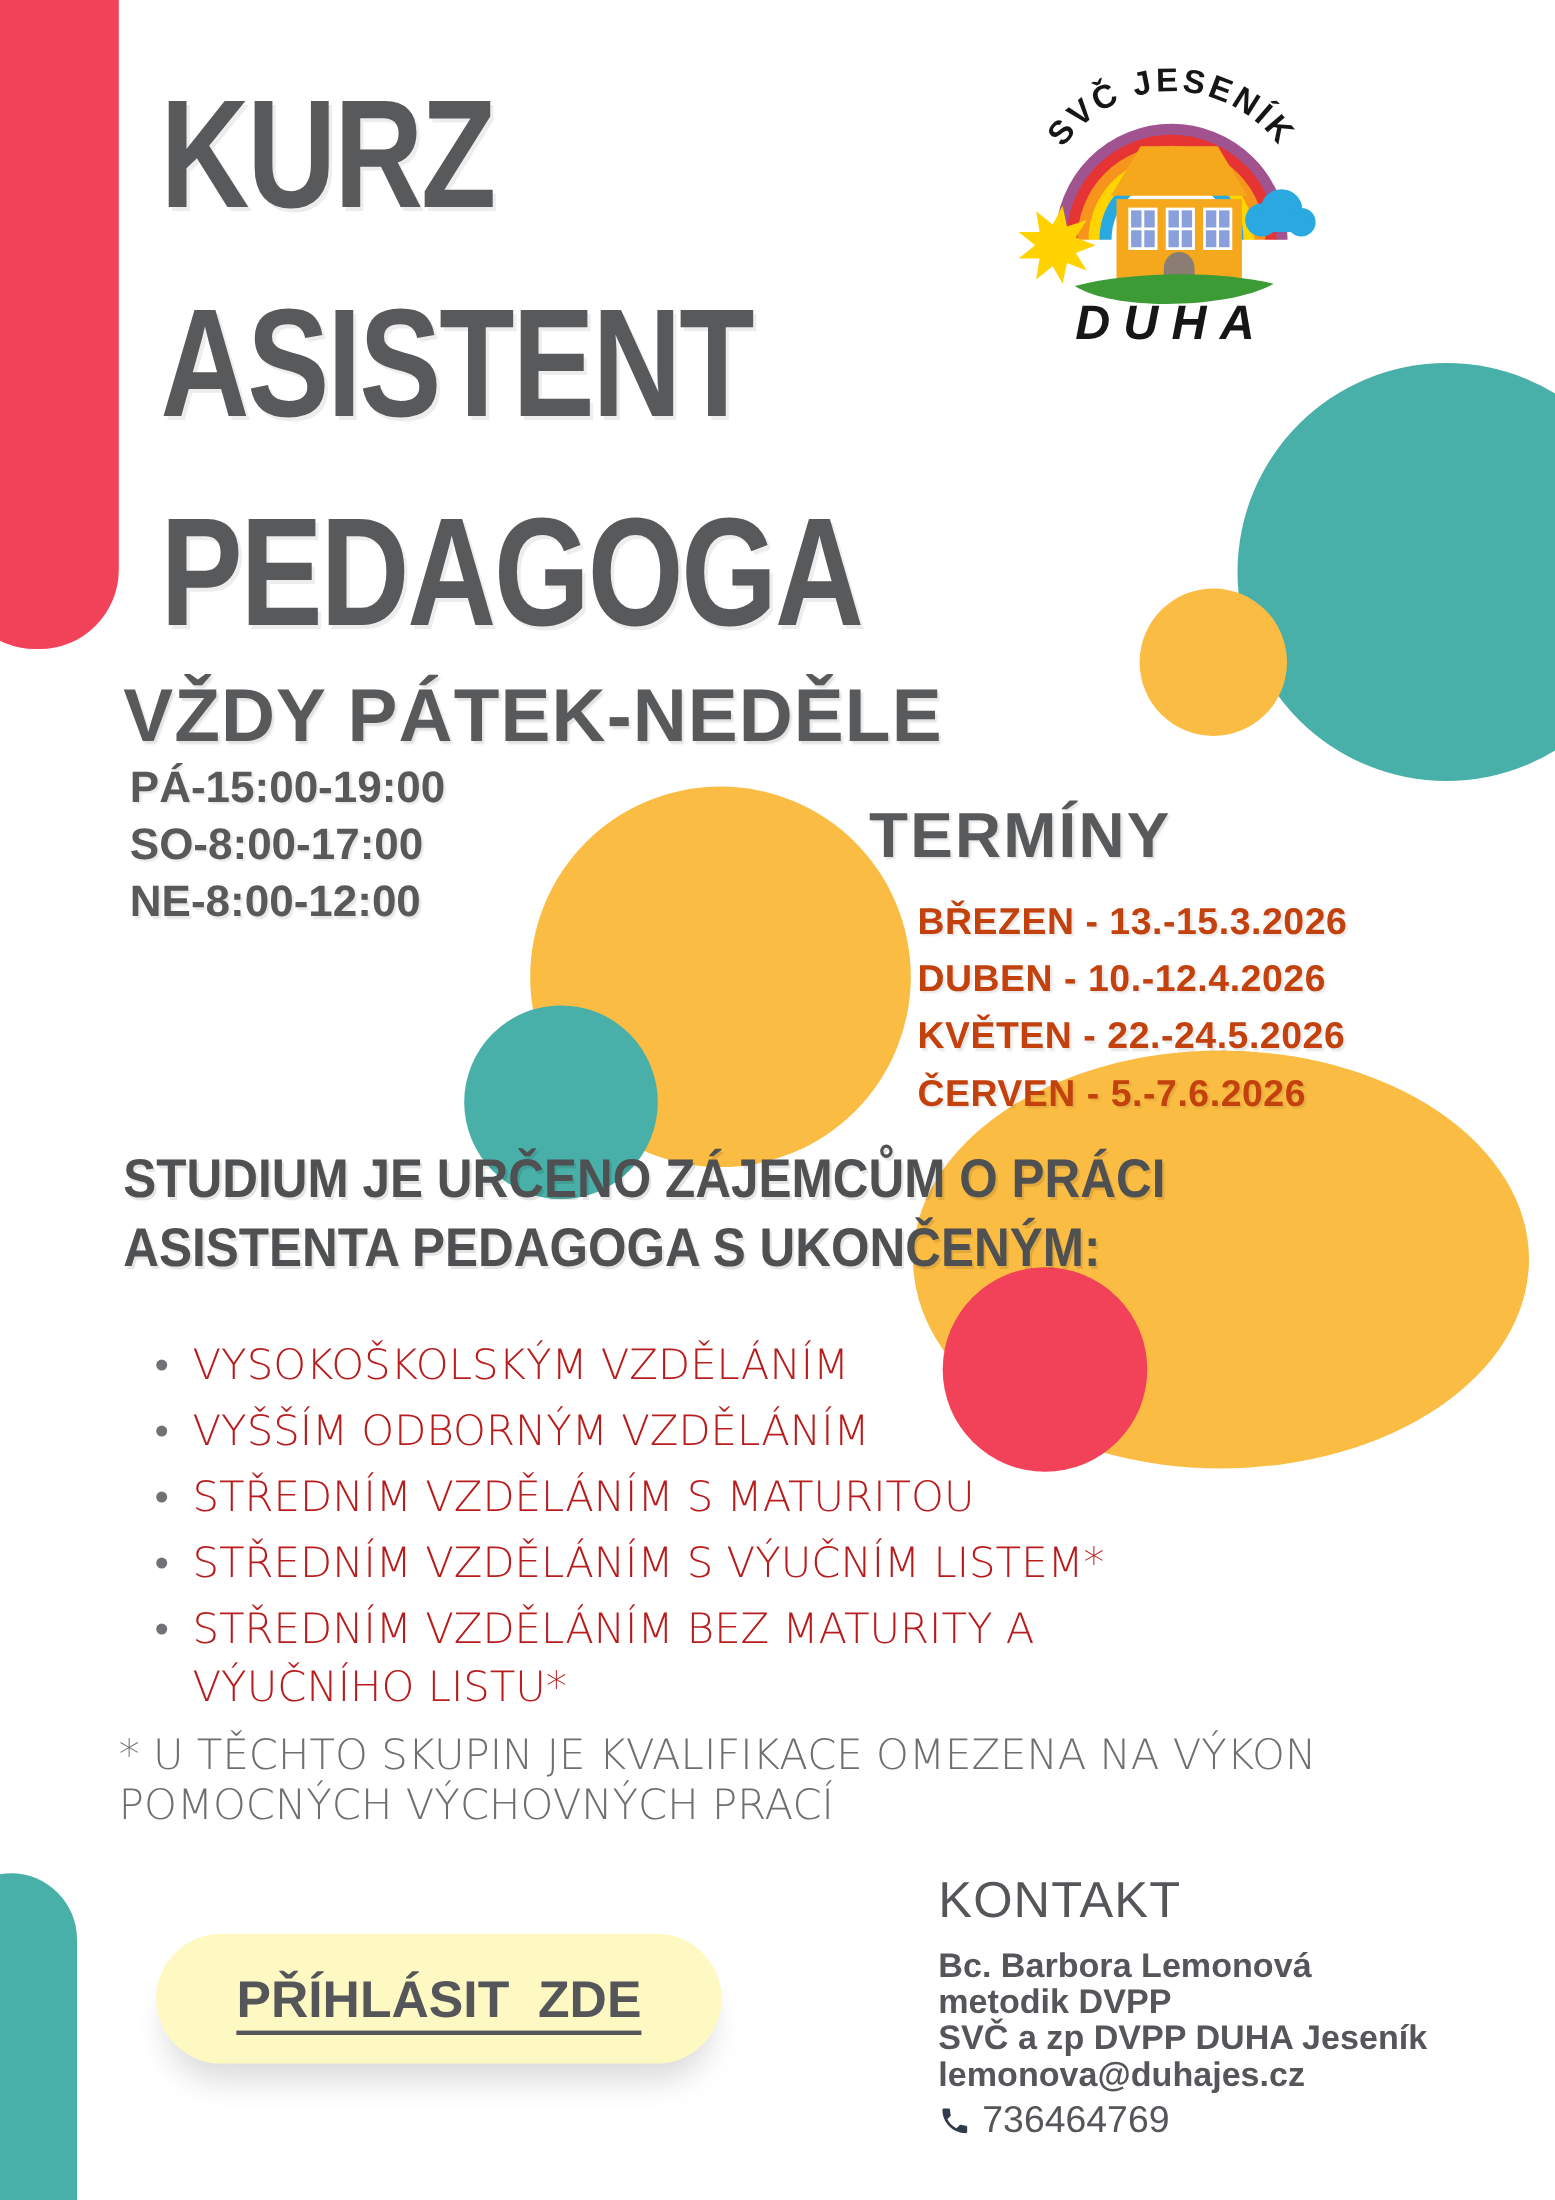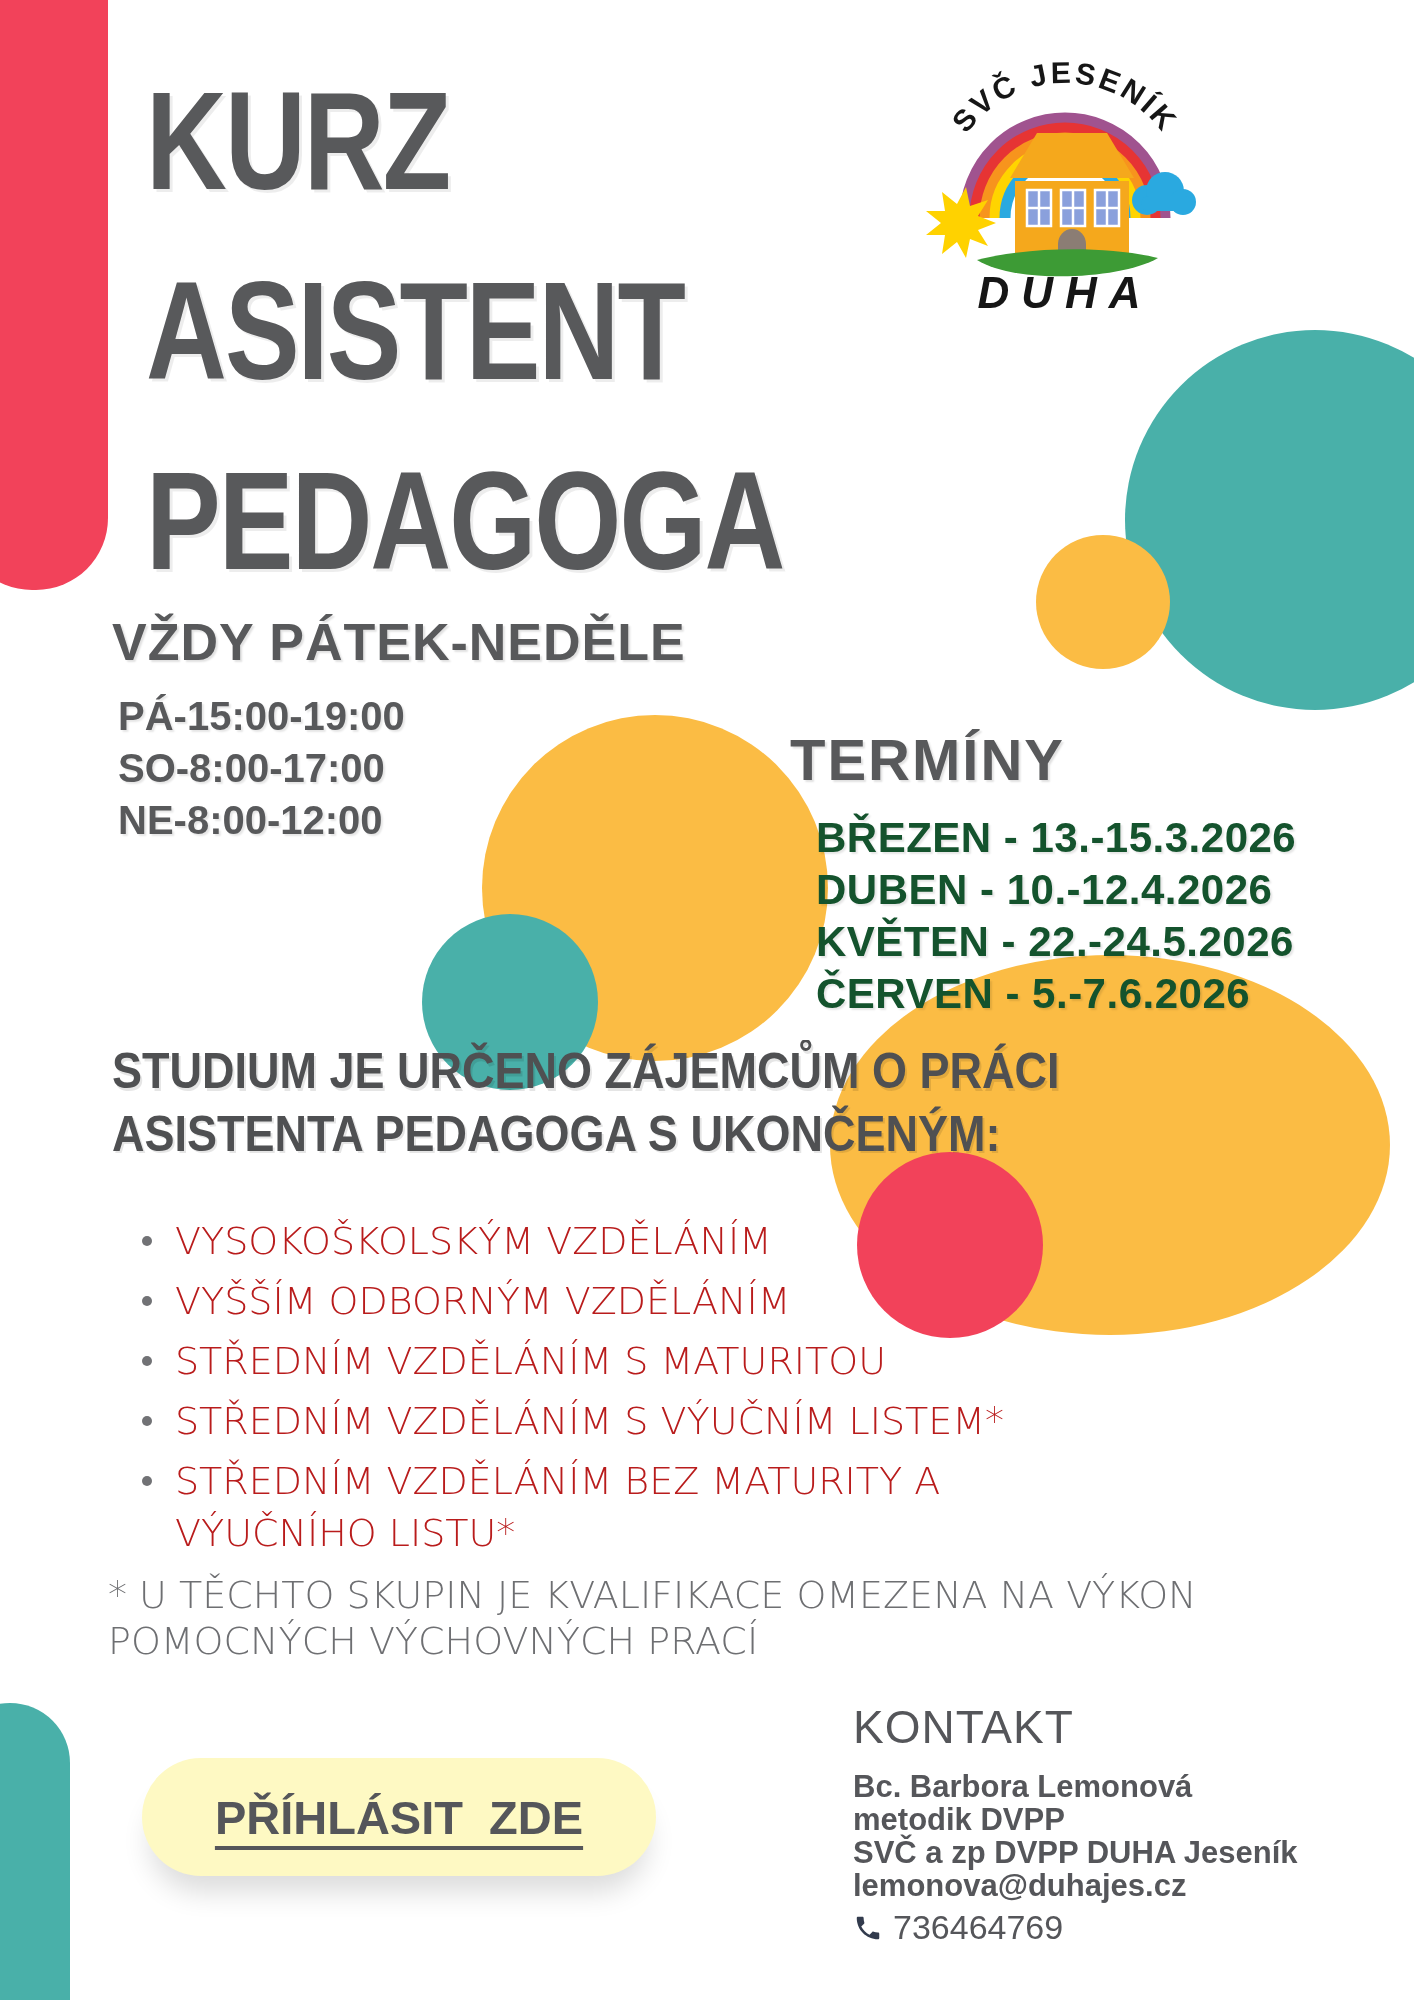--- a/index.html
+++ b/index.html
@@ -46,40 +46,40 @@
   .title-block {
     left:146px; top:46px;
     font-size:112px; font-weight:bold; letter-spacing:-2px;
     line-height:152px; color:#58595b;
     transform:scaleY(1.25); transform-origin:top left;
     text-shadow:3px 3px 0 rgba(0,0,0,0.07);
     white-space:nowrap;
   }
   .subtitle {
     left:112px; top:612px;
-    font-size:52px; font-weight:bold; letter-spacing:1px;
+    font-size:68px; font-weight:bold; letter-spacing:1px;
     color:#58595b; text-shadow:2px 2px 2px rgba(0,0,0,0.12);
     white-space:nowrap;
   }
   .times-block {
     left:118px; top:690px;
     font-size:40px; font-weight:bold; line-height:52px;
     color:#58595b; text-shadow:2px 2px 2px rgba(0,0,0,0.10);
     white-space:nowrap;
   }
   .terminy-heading {
     left:790px; top:726px;
     font-size:58px; font-weight:bold; letter-spacing:2px;
     color:#58595b; text-shadow:2px 2px 2px rgba(0,0,0,0.12);
     white-space:nowrap;
   }
   .dates-block {
-    left:816px; top:812px;
-    font-size:42px; font-weight:bold; line-height:52px; letter-spacing:0.5px;
-    color:#14532d; text-shadow:2px 2px 2px rgba(0,0,0,0.10);
+    left:834px; top:812px;
+    font-size:34px; font-weight:bold; line-height:52px; letter-spacing:0.5px;
+    color:#c2410c; text-shadow:2px 2px 2px rgba(0,0,0,0.10);
     white-space:nowrap;
   }
   .audience-block {
     left:112px; top:1040px;
     font-size:45px; font-weight:bold; line-height:57px;
     transform:scaleY(1.1); transform-origin:top left;
     color:#4f5052; text-shadow:2px 2px 0 rgba(0,0,0,0.10);
     white-space:nowrap;
   }
   .qual-list {

